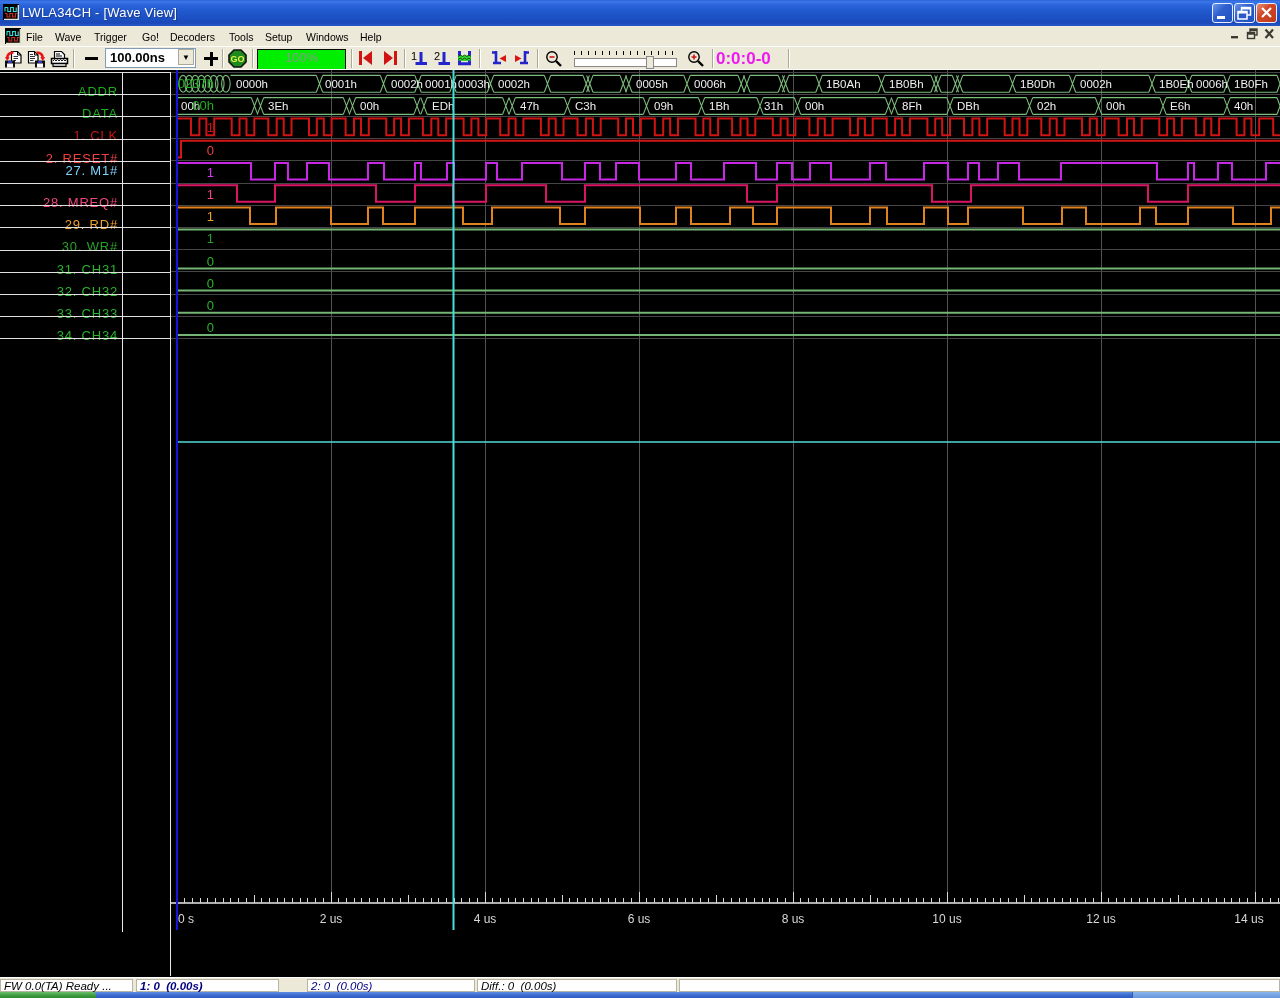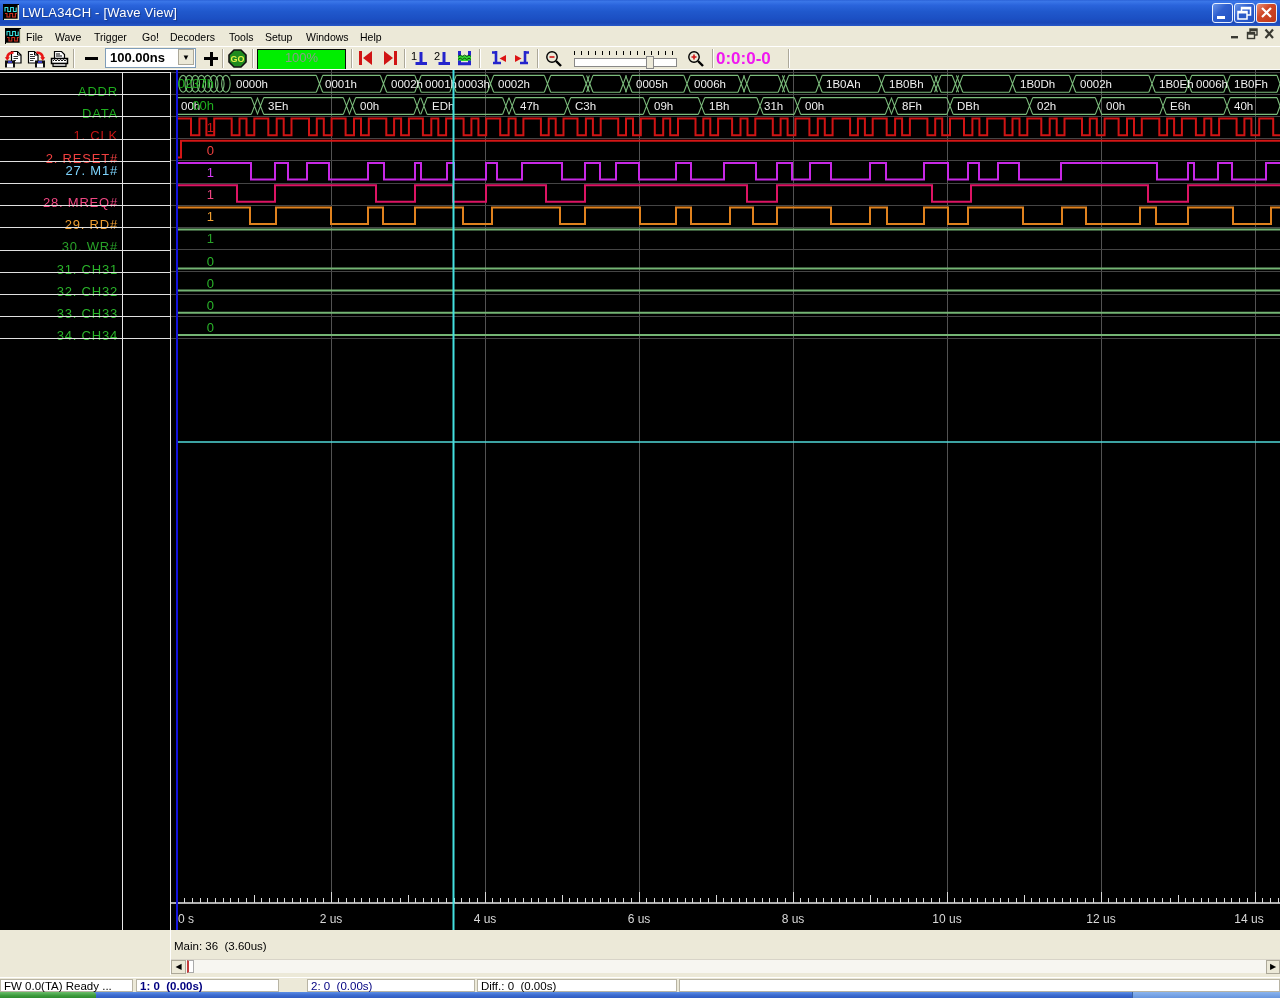--- a/index.html
+++ b/index.html
@@ -61,21 +61,21 @@
   border:1px solid #aca899; font-size:8px; text-align:center; line-height:12px; color:#000;}
 #hsbtn2 { position:absolute; right:0; top:0; width:14px; height:14px; background:#ece9d8;
   border:1px solid #aca899; font-size:8px; text-align:center; line-height:12px; color:#000;}
 #hsthumb { position:absolute; left:16px; top:0; width:7px; height:13px; background:#fff;
   border:1px solid #aaa; border-left:2px solid #c43c3c; }
 
 
 #statusbar { left:0; top:977px; width:1280px; height:15px; background:#ece9d8; position:absolute;
   border-top:1px solid #fff; }
 .spanel { position:absolute; top:1px; height:13px; background:#fff;
-  border:1px solid #b8b4a4; font-size:11.5px; padding:0px 3px; line-height:12px; }
+  border:1px solid #b8b4a4; font-size:11.5px; padding:0px 3px; line-height:12px;font-style:italic; }
 
 
 #taskbar { left:0; top:992px; width:1280px; height:6px; position:absolute;
   background:linear-gradient(180deg,#5c8ee6 0%,#3d6cd0 50%,#2f5bc0 100%); }
 #startbtn { position:absolute; left:0; top:0; width:96px; height:6px;
   background:linear-gradient(180deg,#6abf6a 0%,#3d9a3d 60%,#2e8a2e 100%); border-radius:0 3px 0 0; }
 #tray { position:absolute; left:1132px; top:0; width:148px; height:6px;
   background:linear-gradient(180deg,#8ab4ee 0%,#6795dd 100%); border-left:1px solid #3a62a0;}
 </style></head>
 <body>
@@ -593,29 +593,20 @@
 <div class="lsep" style="top:294px"></div>
 <div class="lname" style="top:316px;color:#2ab42a">34. CH34</div>
 <div class="lval" style="top:316px;color:#2ab42a">0</div>
 <div class="lsep" style="top:316px"></div>
 <div class="lsep" style="top:338px"></div>
   </div>
   <div id="vline1"></div>
   <div id="vline2"></div>
 </div>
 
-<div id="infobar">
-  <div id="maintext">Main: 36&nbsp; (3.60us)</div>
-  <div id="hscroll">
-    <div id="hsbtn">◀</div>
-    <div id="hsthumb"></div>
-    <div id="hsbtn2">▶</div>
-  </div>
-  <div style="position:absolute;left:170px;top:0;width:1px;height:45px;background:#fff"></div>
-</div>
 
 <div id="statusbar">
   <div class="spanel" style="left:0; width:133px; color:#000">FW 0.0(TA) Ready ...</div>
   <div class="spanel" style="left:136px; width:143px; color:#000080; font-weight:bold">1: 0&nbsp; (0.00s)</div>
   <div class="spanel" style="left:307px; width:168px; color:#000080">2: 0&nbsp; (0.00s)</div>
   <div class="spanel" style="left:477px; width:200px; color:#000">Diff.: 0&nbsp; (0.00s)</div>
   <div class="spanel" style="left:679px; width:601px"></div>
 </div>
 
 <div id="taskbar">

